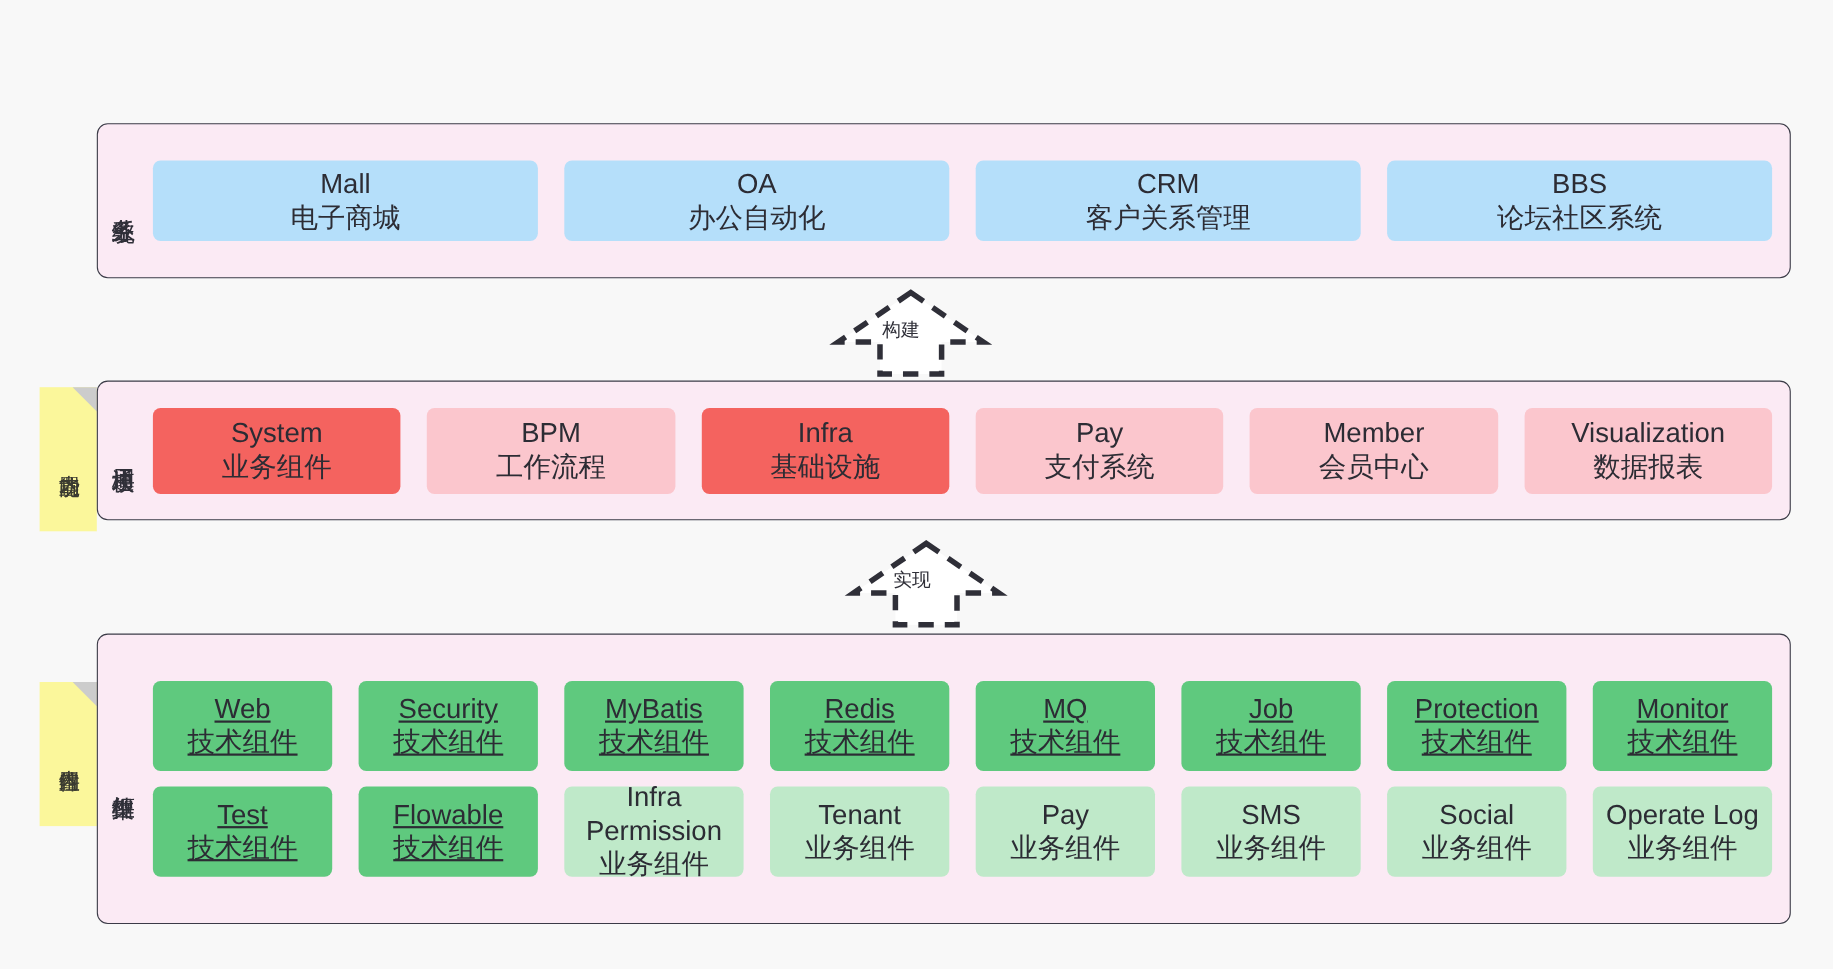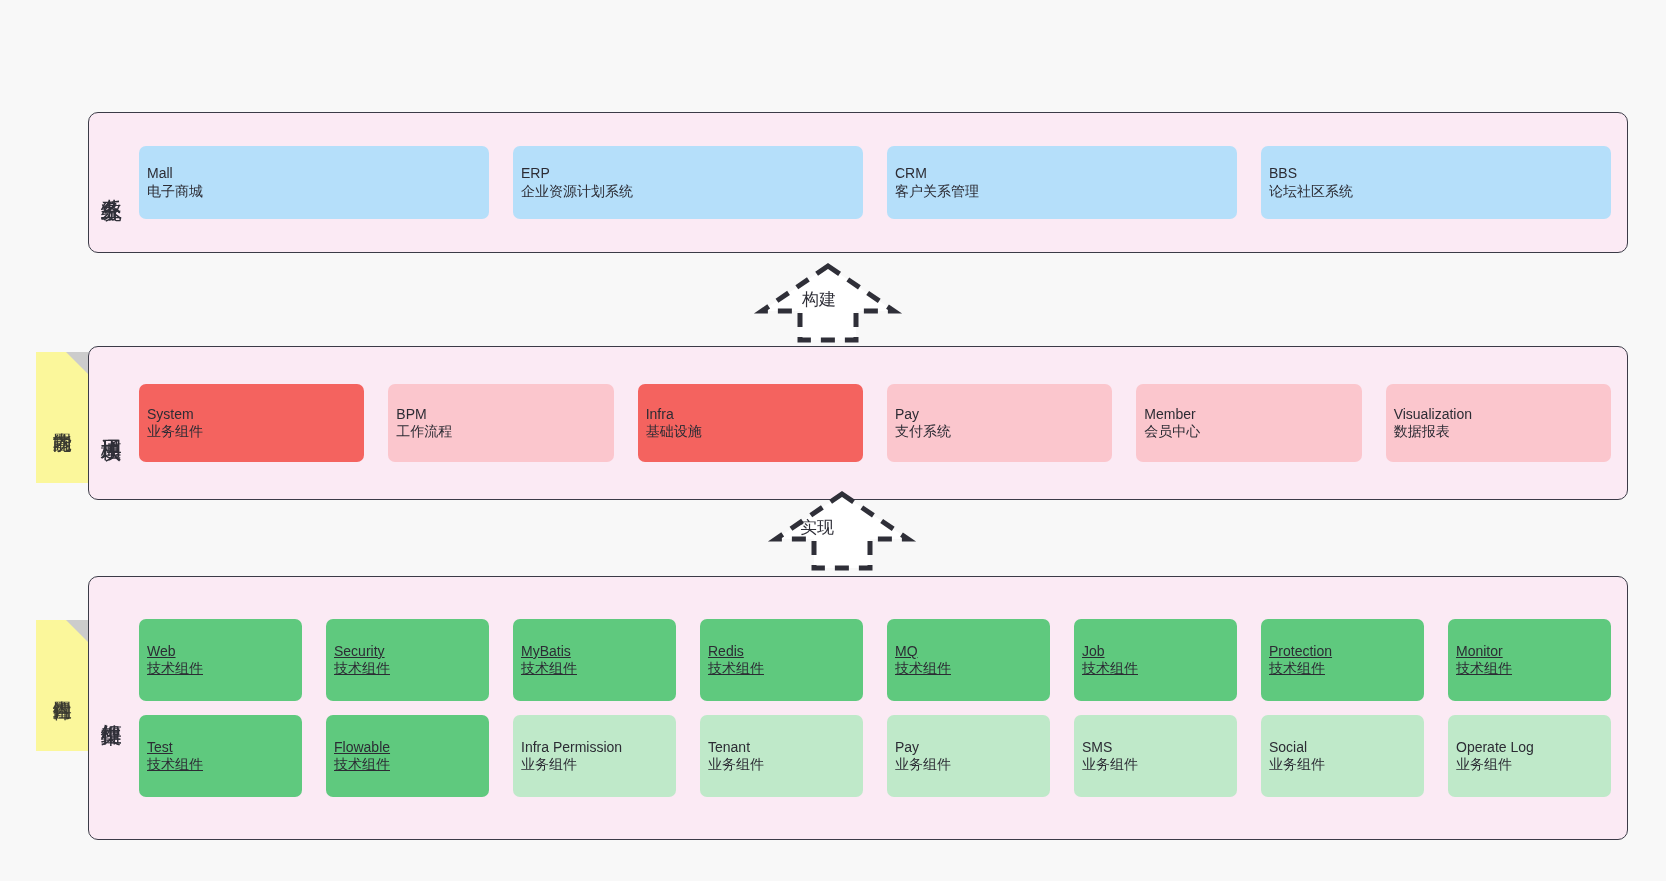--- a/index.html
+++ b/index.html
@@ -64,24 +64,24 @@
     gap: 24px;
     align-items: stretch;
   }
 
   
   .node {
     flex: 1 1 0;
     border-radius: 7px;
     display: flex;
     flex-direction: column;
-    align-items: flex-start;
+    align-items: center;
     justify-content: center;
     text-align: center;
-    font-size: 14px;
+    font-size: 25px;
     line-height: 1.22;
     color: #2c2c34;
     box-sizing: border-box;
     padding: 6px 8px;
     min-width: 0;
   }
   .node .n-title { white-space: normal; }
   .node .n-sub   { white-space: normal; }
 
   .node.blue        { background: #b5dffa; }
@@ -141,22 +141,22 @@
 
   <div class="layer" id="layer-0" style="left:88px; top:112px; width:1540px; height:141px;">
     <div class="layer-caption">业务系统</div>
     <div class="layer-body">
       <div class="row" style="height:73px;">
         <div class="node blue">
           <span class="n-title">Mall</span>
           <span class="n-sub">电子商城</span>
         </div>
         <div class="node blue">
-          <span class="n-title">ERP</span>
-          <span class="n-sub">企业资源计划系统</span>
+          <span class="n-title">OA</span>
+          <span class="n-sub">办公自动化</span>
         </div>
         <div class="node blue">
           <span class="n-title">CRM</span>
           <span class="n-sub">客户关系管理</span>
         </div>
         <div class="node blue">
           <span class="n-title">BBS</span>
           <span class="n-sub">论坛社区系统</span>
         </div>
       </div>
@@ -168,21 +168,21 @@
       <path d="M 70 4 L 136 49 L 98 49 L 98 78 L 42 78 L 42 49 L 4 49 Z" fill="#ffffff" stroke="#2f2f38" stroke-width="5" stroke-dasharray="14,10" stroke-linejoin="miter"></path>
     </svg>
     <span class="arrow-label" style="left:44px; top:26px;">构建</span>
   </div>
 
   <div class="note" style="left:36px; top:352px; width:52px; height:131px;">
     <span class="note-text">内置功能</span>
     <span class="fold"></span>
   </div>
 
-  <div class="layer" id="layer-1" style="left:88px; top:346px; width:1540px; height:154px;">
+  <div class="layer" id="layer-1" style="left:88px; top:346px; width:1540px; height:127px;">
     <div class="layer-caption">通用模块</div>
     <div class="layer-body">
       <div class="row" style="height:78px;">
         <div class="node red">
           <span class="n-title">System</span>
           <span class="n-sub">业务组件</span>
         </div>
         <div class="node pink">
           <span class="n-title">BPM</span>
           <span class="n-sub">工作流程</span>
@@ -204,21 +204,21 @@
           <span class="n-sub">数据报表</span>
         </div>
       </div>
     </div>
   </div>
 
   <div class="arrow" style="left:772px; top:490px; width:140px; height:80px;">
     <svg width="140" height="80" viewBox="0 0 140 80">
       <path d="M 70 4 L 136 49 L 98 49 L 98 78 L 42 78 L 42 49 L 4 49 Z" fill="#ffffff" stroke="#2f2f38" stroke-width="5" stroke-dasharray="14,10" stroke-linejoin="miter"></path>
     </svg>
-    <span class="arrow-label" style="left:28px; top:26px;">实现</span>
+    <span class="arrow-label" style="left:40px; top:26px;">实现</span>
   </div>
 
   <div class="note" style="left:36px; top:620px; width:52px; height:131px;">
     <span class="note-text">内置组件</span>
     <span class="fold"></span>
   </div>
 
   <div class="layer" id="layer-2" style="left:88px; top:576px; width:1540px; height:264px;">
     <div class="layer-caption">框架组件</div>
     <div class="layer-body">

